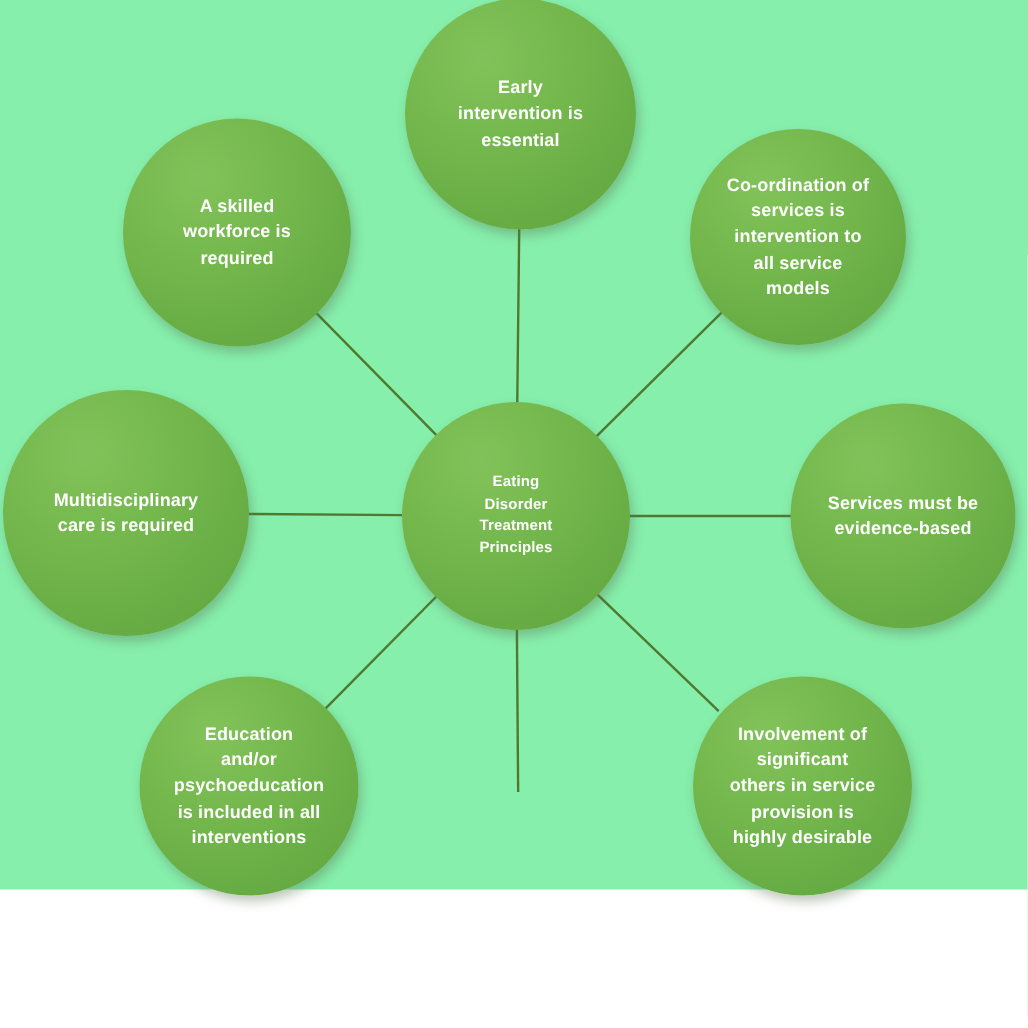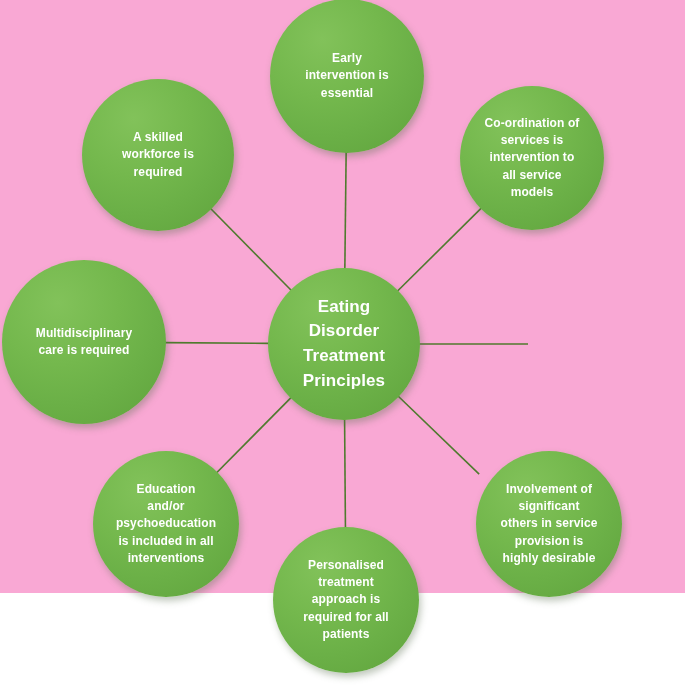--- a/index.html
+++ b/index.html
@@ -10,21 +10,21 @@
   body {
     width: 685px;
     height: 685px;
     overflow: hidden;
     font-family: "Liberation Sans", sans-serif;
   }
   #diagram {
     position: relative;
     width: 685px;
     height: 593px;
-    background: #f9a8d4;
+    background: #86efac;
   }
   #connectors {
     position: absolute;
     left: 0;
     top: 0;
     width: 685px;
     height: 685px;
   }
   .node {
     position: absolute;
@@ -40,21 +40,21 @@
   }
   .node-label {
     font-weight: bold;
     color: #ffffff;
     line-height: 1.42;
     padding: 0 8px;
     white-space: pre-line;
     letter-spacing: 0.1px;
   }
   .node-center .node-label {
-    font-size: 17px;
+    font-size: 10px;
     line-height: 1.45;
   }
   .node-satellite .node-label {
     font-size: 12px;
   }
 </style>
 </head>
 <body>
 
 <div id="diagram">
@@ -77,36 +77,33 @@
   </div>
 
   <div class="node node-satellite" style="left: 460px; top: 86px; width: 144px; height: 144px;">
     <span class="node-label">Co-ordination of
 services is
 intervention to
 all service
 models</span>
   </div>
 
+  <div class="node node-satellite" style="left: 527px; top: 269px; width: 150px; height: 150px;">
+    <span class="node-label">Services must be
+evidence-based</span>
+  </div>
 
-  <div class="node node-satellite" style="left: 476px; top: 451px; width: 146px; height: 146px; align-items: center;">
+  <div class="node node-satellite" style="left: 462px; top: 451px; width: 146px; height: 146px; align-items: center;">
     <span class="node-label">Involvement of
 significant
 others in service
 provision is
 highly desirable</span>
   </div>
 
-  <div class="node node-satellite" style="left: 273px; top: 527px; width: 146px; height: 146px;">
-    <span class="node-label">Personalised
-treatment
-approach is
-required for all
-patients</span>
-  </div>
 
   <div class="node node-satellite" style="left: 93px; top: 451px; width: 146px; height: 146px;">
     <span class="node-label">Education
 and/or
 psychoeducation
 is included in all
 interventions</span>
   </div>
 
   <div class="node node-satellite" style="left: 2px; top: 260px; width: 164px; height: 164px;">

